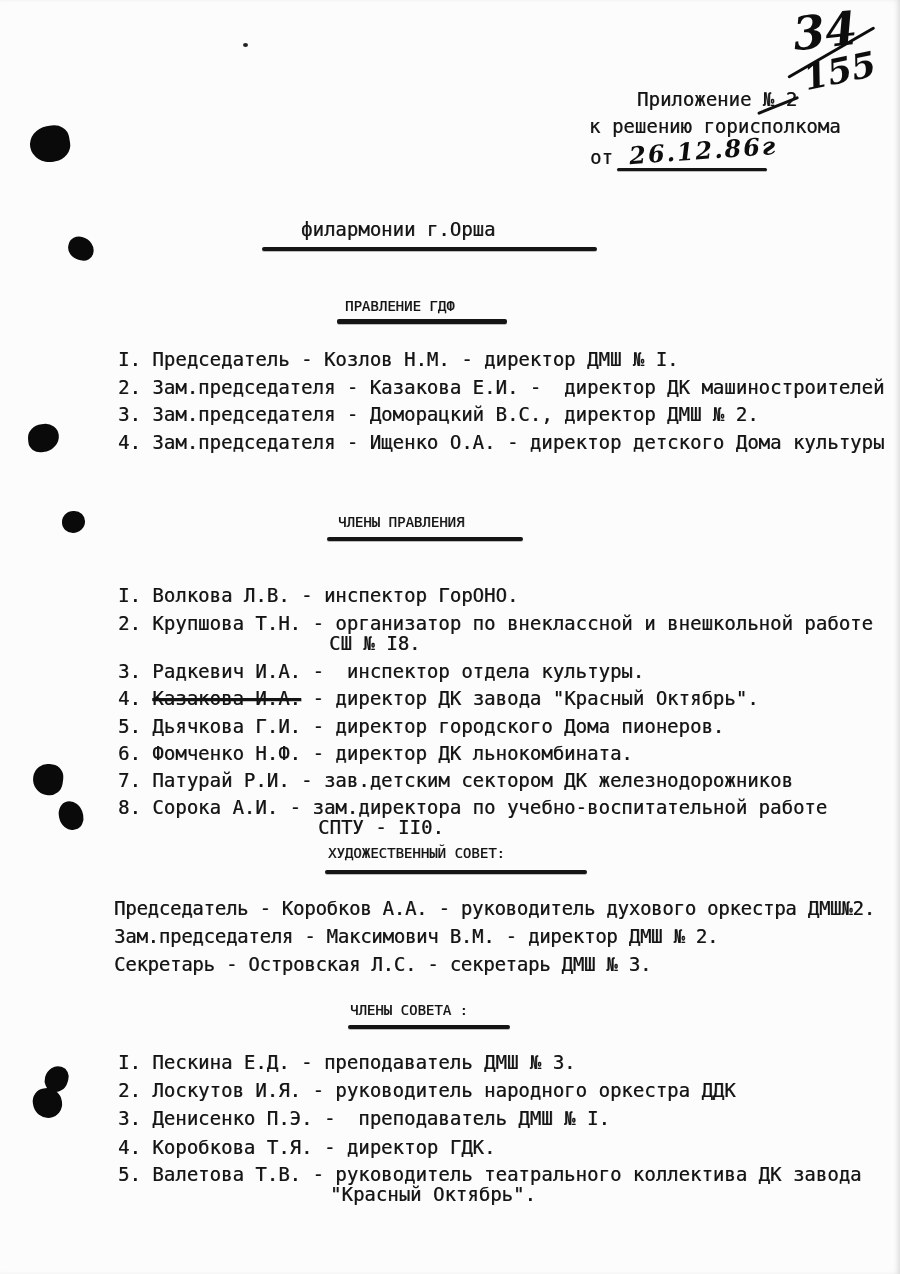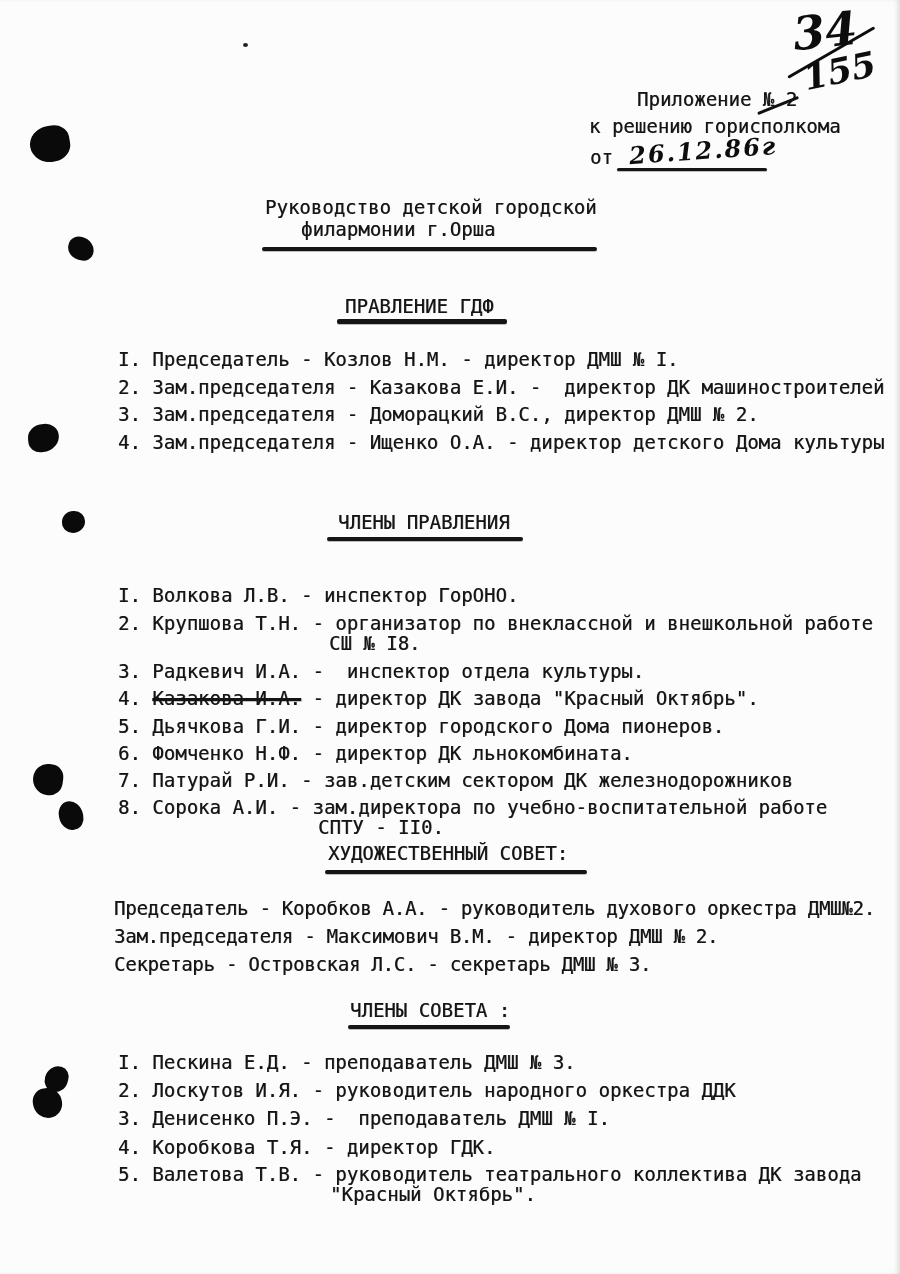--- a/index.html
+++ b/index.html
@@ -15,21 +15,21 @@
   }
   
   .tline{
     position:absolute;
     font-size:19px;
     line-height:21px;
     white-space:pre;
     text-shadow:0.5px 0.4px 0 rgba(10,10,10,.6);
   }
   .tight{letter-spacing:-0.25px;}
-  .heading{font-size:19px;text-align:right;}
+  .heading{font-size:14px;text-align:right;}
   .bar{
     position:absolute;
     background:#151515;
     border-radius:2px;
     box-shadow:0 1px 0 rgba(0,0,0,.25);
   }
   .struck{text-decoration:line-through;text-decoration-thickness:2.5px;}
   
   .hand{
     position:absolute;
@@ -67,21 +67,20 @@
   <div style="position:absolute;left:788px;top:76px;width:100px;height:3px;background:#0d0d0d;transform:rotate(-30deg);transform-origin:left center;border-radius:2px;"></div>
   <div class="hand" style="left:803px;top:50px;font-size:35px;transform:rotate(-12deg);">155</div>
 
   <div class="tline" style="left:637px;top:89px;">Приложение № 2</div>
   <div style="position:absolute;left:756px;top:104px;width:44px;height:2.5px;background:#111;transform:rotate(-22deg);border-radius:2px;"></div>
   <div class="tline" style="left:589px;top:116px;">к решению горисполкома</div>
   <div class="tline" style="left:590px;top:147px;">от</div>
   <div class="hand" style="left:629px;top:136px;font-size:24px;transform:rotate(-4deg);letter-spacing:2px;">26.12.86г</div>
   <div class="bar" style="left:617px;top:168px;width:150px;height:3px;"></div>
 
-  <div class="tline" style="left:265px;top:197px;">Руководство детской городской</div>
   <div class="tline" style="left:301px;top:219px;">филармонии г.Орша</div>
   <div class="bar" style="left:262px;top:247px;width:335px;height:4px;"></div>
 
   <div class="tline heading" style="left:345px;top:296px;">ПРАВЛЕНИЕ ГДФ</div>
   <div class="bar" style="left:337px;top:319px;width:170px;height:5px;"></div>
 
   <div class="tline" style="left:118px;top:349px;">I. Председатель - Козлов Н.М. - директор ДМШ № I.</div>
   <div class="tline" style="left:118px;top:377px;">2. Зам.председателя - Казакова Е.И. -  директор ДК машиностроителей</div>
   <div class="tline" style="left:118px;top:404px;">3. Зам.председателя - Доморацкий В.С., директор ДМШ № 2.</div>
   <div class="tline" style="left:118px;top:432px;">4. Зам.председателя - Ищенко О.А. - директор детского Дома культуры</div>

